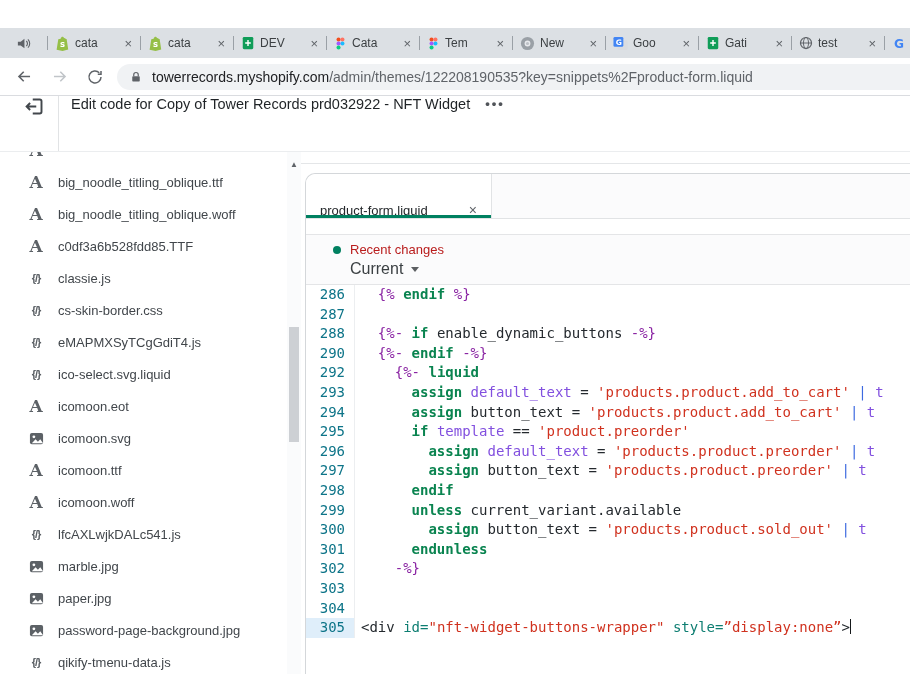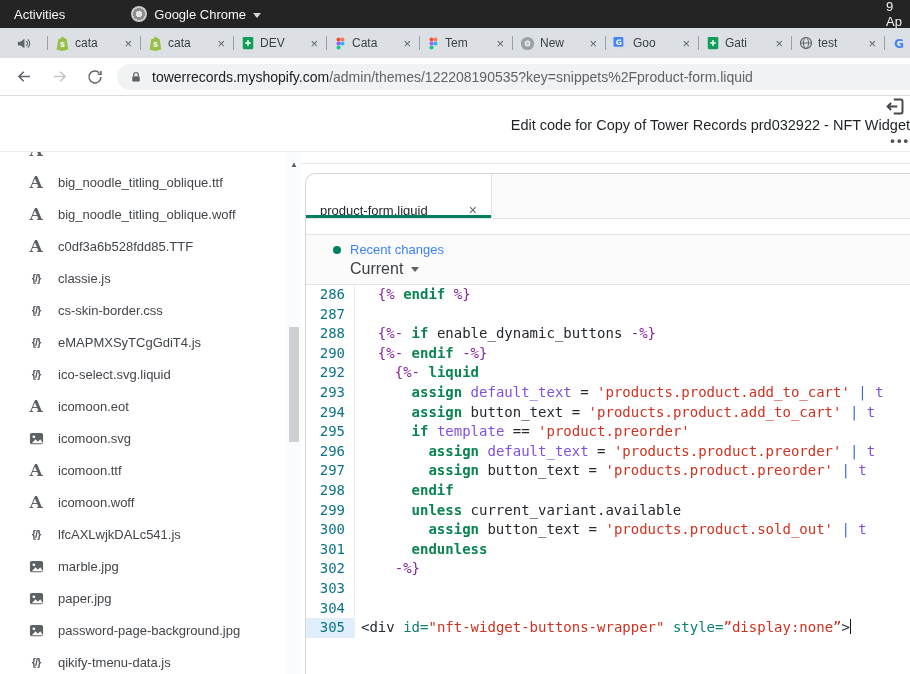--- a/index.html
+++ b/index.html
@@ -33,21 +33,21 @@
         border-bottom:1px solid #dadce0;display:flex;align-items:center;}
   .nav-ic{width:35px;display:flex;justify-content:center;flex:none;}
   .omnibox{flex:1;height:26px;background:#f0f2f4;border-radius:13px;margin-left:5px;margin-right:-16px;
         display:flex;align-items:center;padding-left:13px;gap:10px;font-size:14px;
         white-space:nowrap;overflow:hidden;}
   .url-host{color:#202124;}
   .url-path{color:#5f6368;}
 
   
   .pheader{position:absolute;top:96px;left:0;right:0;height:55px;background:#fff;
-        border-bottom:1px solid #ebedef;display:flex;align-items:flex-end;flex-direction:column;}
+        border-bottom:1px solid #ebedef;display:flex;align-items:flex-start;}
   .exit-btn{margin-left:19px;width:30px;display:flex;justify-content:center;flex:none;}
   .ph-divider{width:1px;align-self:stretch;background:#e1e3e5;margin-left:9px;flex:none;}
   .ph-title{margin-left:12px;font-size:14.5px;color:#1f2326;white-space:nowrap;}
   .ph-dots{margin-left:15px;color:#505459;font-weight:bold;font-size:13px;letter-spacing:2px;}
 
   
   .content{position:absolute;top:152px;left:0;right:0;bottom:0;background:#fff;}
 
   
   .sidebar{position:absolute;left:0;top:0;width:287px;bottom:0;overflow:hidden;}
@@ -69,21 +69,21 @@
   .tabbar{height:44px;flex:none;background:#fbfbfc;border-bottom:1px solid #e1e3e5;
         border-top-left-radius:10px;display:flex;}
   .etab{width:186px;box-sizing:border-box;background:#fff;border-right:1px solid #e1e3e5;
         border-top-left-radius:10px;display:flex;align-items:flex-end;padding:0 14px;position:relative;}
   .etab::after{content:"";position:absolute;left:0;right:0;bottom:0;height:3px;background:#008060;}
   .etab-label{flex:1;font-size:13px;color:#24282b;}
   .etab-close{color:#5f6368;font-size:14px;flex:none;}
   .vgap{height:15px;flex:none;}
   .vpanel{flex:none;border-top:1px solid #e4e5e7;border-bottom:1px solid #e4e5e7;background:#fbfbfc;
         padding:7px 0 8px 27px;}
-  .vrow1{display:flex;align-items:center;gap:9px;font-size:13px;color:#3b82f6;height:15px;}
+  .vrow1{display:flex;align-items:center;gap:9px;font-size:13px;color:#b91c1c;height:15px;}
   .vdot{width:8px;height:8px;border-radius:50%;background:#008060;flex:none;}
   .vrow2{margin-top:5px;margin-left:17px;font-size:16px;color:#3b4043;display:flex;align-items:center;gap:8px;height:14px;}
   .vcaret{width:0;height:0;border-left:4px solid transparent;border-right:4px solid transparent;
         border-top:5px solid #5c5f62;}
 
   
   .codewrap{flex:1;overflow:hidden;font-family:"DejaVu Sans Mono",monospace;font-size:14px;line-height:19.6px;}
   .crow{display:flex;height:19.6px;}
   .ln{width:49px;flex:none;box-sizing:border-box;padding-right:9px;text-align:right;color:#0d7488;
         border-right:1px solid #eceef0;}
@@ -96,31 +96,20 @@
   .tk-d{color:#8a24a3;}
   .tk-pi{color:#3d6ae0;}
   .tk-a{color:#0e7e72;}
   .cursor{display:inline-block;width:1.5px;height:15px;background:#15181a;vertical-align:-2px;}
 </style>
 </head>
 <body>
 
 <div id="screen">
 
-  <div class="ubar">
-    <span class="ubar-activities">Activities</span>
-    <div class="chrome-menu">
-      <span class="chrome-orb"></span>
-      <span>Google Chrome</span>
-      <span class="caret-down"></span>
-    </div>
-    <div class="uclock">
-      <span>9 Ap</span>
-    </div>
-  </div>
 
   <div class="tabstrip">
     <div class="audio-btn">
       <svg viewBox="0 0 16 16" width="15" height="15">
         <path d="M2 6v4h3l4 3V3L5 6H2z" fill="#5f6368"></path>
         <path d="M11 5.3a3.6 3.6 0 0 1 0 5.4M12.7 3.6a6 6 0 0 1 0 8.8" stroke="#5f6368" stroke-width="1.2" fill="none"></path>
       </svg>
     </div>
     <div style="display:flex;">
         <div class="tab">

